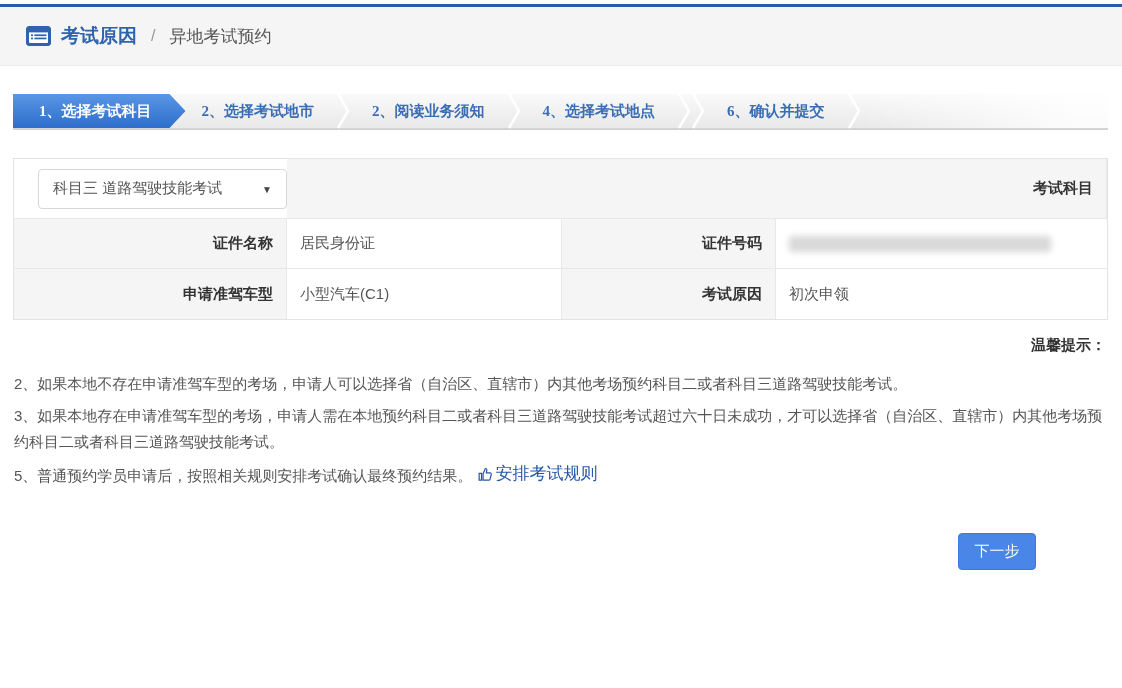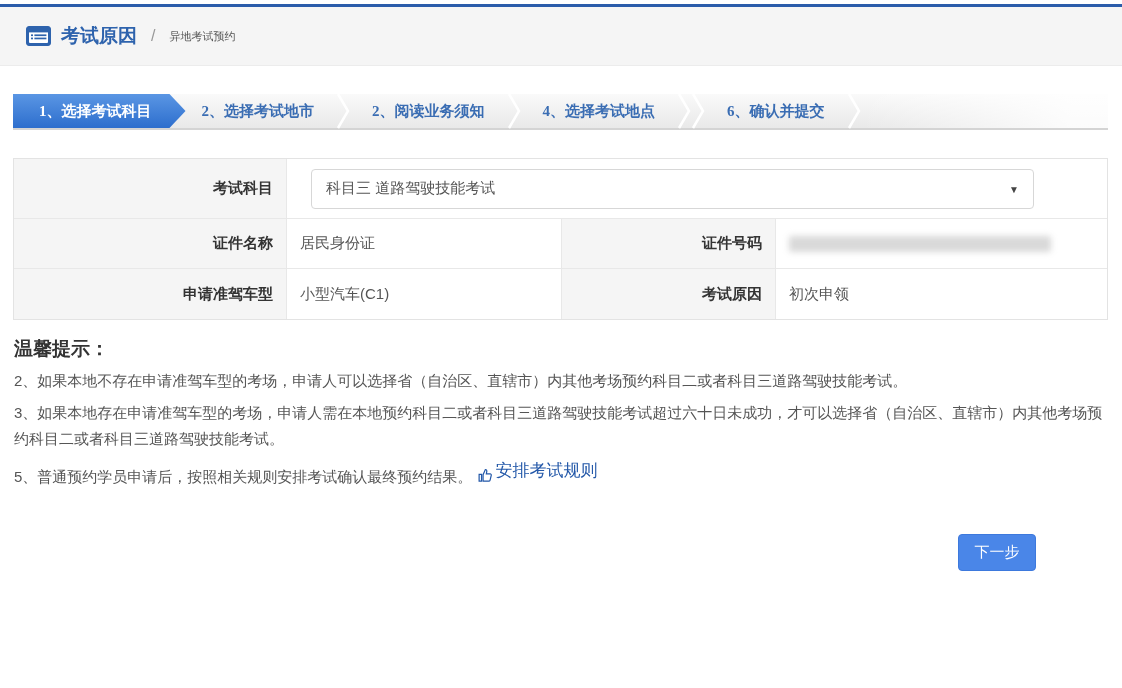--- a/index.html
+++ b/index.html
@@ -8,21 +8,21 @@
 
   
   .topbar { margin-top:4px; height:3px; background:#2b5caa; }
 
   
   .header { height:59px; background:#f5f5f5; border-bottom:1px solid #ececec;
     display:flex; align-items:center; padding-left:26px; }
   .header .app-icon { width:25px; height:20px; margin-right:10px; flex:0 0 auto; }
   .crumb-root { color:#2e63ad; font-size:19px; font-weight:bold; text-decoration:none; }
   .crumb-sep { color:#999; font-size:16px; margin:0 14px; }
-  .crumb-cur { color:#555; font-size:11px; }
+  .crumb-cur { color:#555; font-size:17px; }
 
   
   .wizard { margin:28px 14px 0 13px; height:36px; display:flex; align-items:stretch;
     background:linear-gradient(#fafafa,#e9e9e9); border-bottom:2px solid #d4d4d4; position:relative; }
   .step { display:flex; align-items:center; font-size:15px; font-weight:bold;
     color:#3a6db3; white-space:nowrap; padding:0 22px; cursor:pointer;font-family:Liberation Serif, serif; }
   .step.active { background:linear-gradient(#5a96e4,#2d6ecd); color:#ffffff;
     padding:0 34px 0 26px; margin-right:-6px; z-index:2;
     clip-path:polygon(0 0, calc(100% - 16px) 0, 100% 50%, calc(100% - 16px) 100%, 0 100%); }
   .sep { flex:0 0 auto; display:flex; align-items:center; }
@@ -44,24 +44,24 @@
 
   
   .select-box { margin-left:11px; width:723px; height:40px; border:1px solid #d7d7d7;
     border-radius:4px; background:#fff; display:flex; align-items:center;
     padding:0 14px; font-size:15px; color:#555; position:relative; cursor:pointer; }
   .select-box .caret { position:absolute; right:14px; top:50%; transform:translateY(-50%);
     font-size:10px; color:#444; }
 
   
   .tips { margin:16px 16px 0 14px; color:#555; font-size:15px; }
-  .tips-title { font-weight:bold; color:#333; margin-bottom:6px; font-size:19px; }
+  .tips-title { font-weight:bold; color:#333; margin-bottom:16px; font-size:15px;text-align:right; }
   .tips p { line-height:26px; margin-bottom:6px; }
   .rule-link { color:#2257a8; font-size:17px; text-decoration:none; display:inline-flex;
-    align-items:flex-end; gap:2px; vertical-align:-2px; }
+    align-items:center; gap:2px; vertical-align:-2px; }
   .rule-link svg { display:inline-block; }
 
   
   .footer { margin-top:44px; display:flex; justify-content:flex-end; padding-right:86px; }
   .next-btn { width:78px; height:37px; background:#4a86e8; border:1px solid #3d79dd;
     border-radius:4px; color:#ffffff; font-size:15px; cursor:pointer;
     font-family:"Liberation Sans","DejaVu Sans",sans-serif; }
 </style>
 </head>
 <body>
@@ -114,27 +114,27 @@
   <span class="sep">
     <svg width="14" height="36" viewBox="0 0 14 36">
         <path d="M2 1 L12 18 L2 35" stroke="#ffffff" stroke-width="2.5" fill="none"></path>
       </svg>
   </span>
   <div class="filler"></div>
 </div>
 
 <div class="form-table">
   <div class="frow r1">
-    <div class="cell lbl">考试科目</div>
     <div class="cell val">
       <div class="select-box">
         <span>科目三 道路驾驶技能考试</span>
         <span class="caret">▼</span>
       </div>
     </div>
+    <div class="cell lbl">考试科目</div>
   </div>
   <div class="frow r2">
     <div class="cell lbl">证件名称</div>
     <div class="cell val">居民身份证</div>
     <div class="cell lbl mid">证件号码</div>
     <div class="cell val">
         <span class="redacted red-id"></span>
       </div>
   </div>
   <div class="frow r2">

